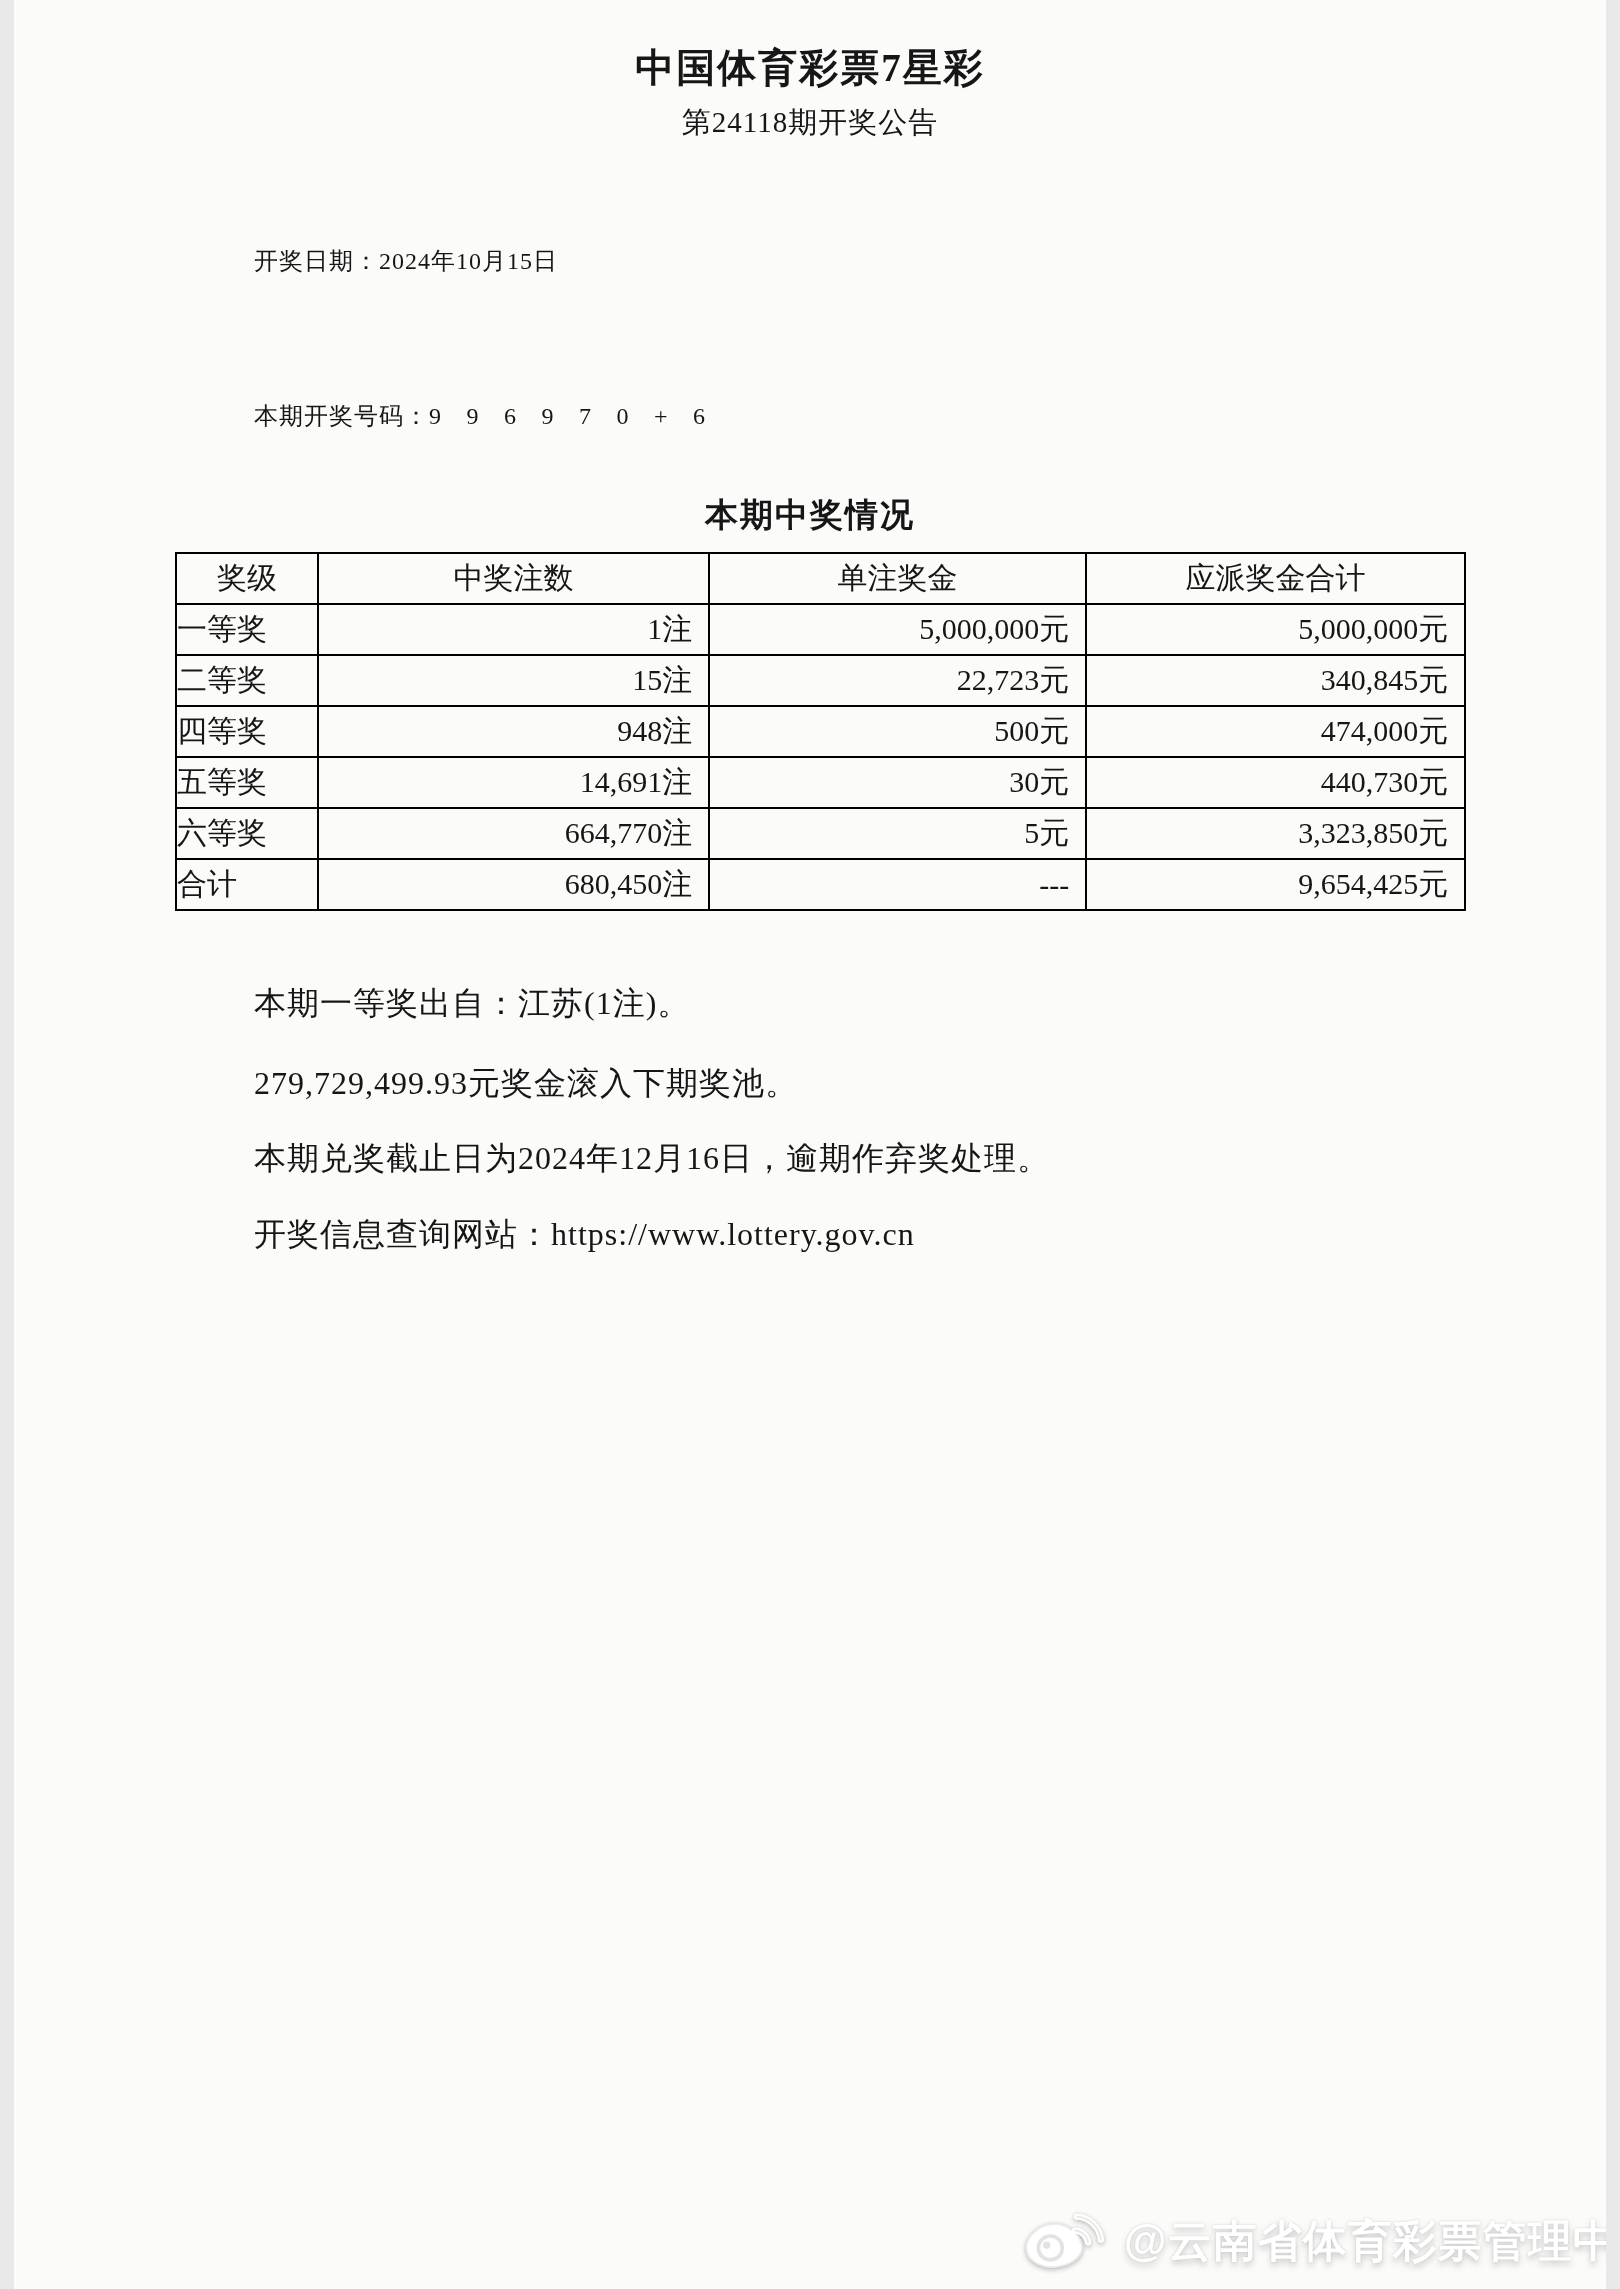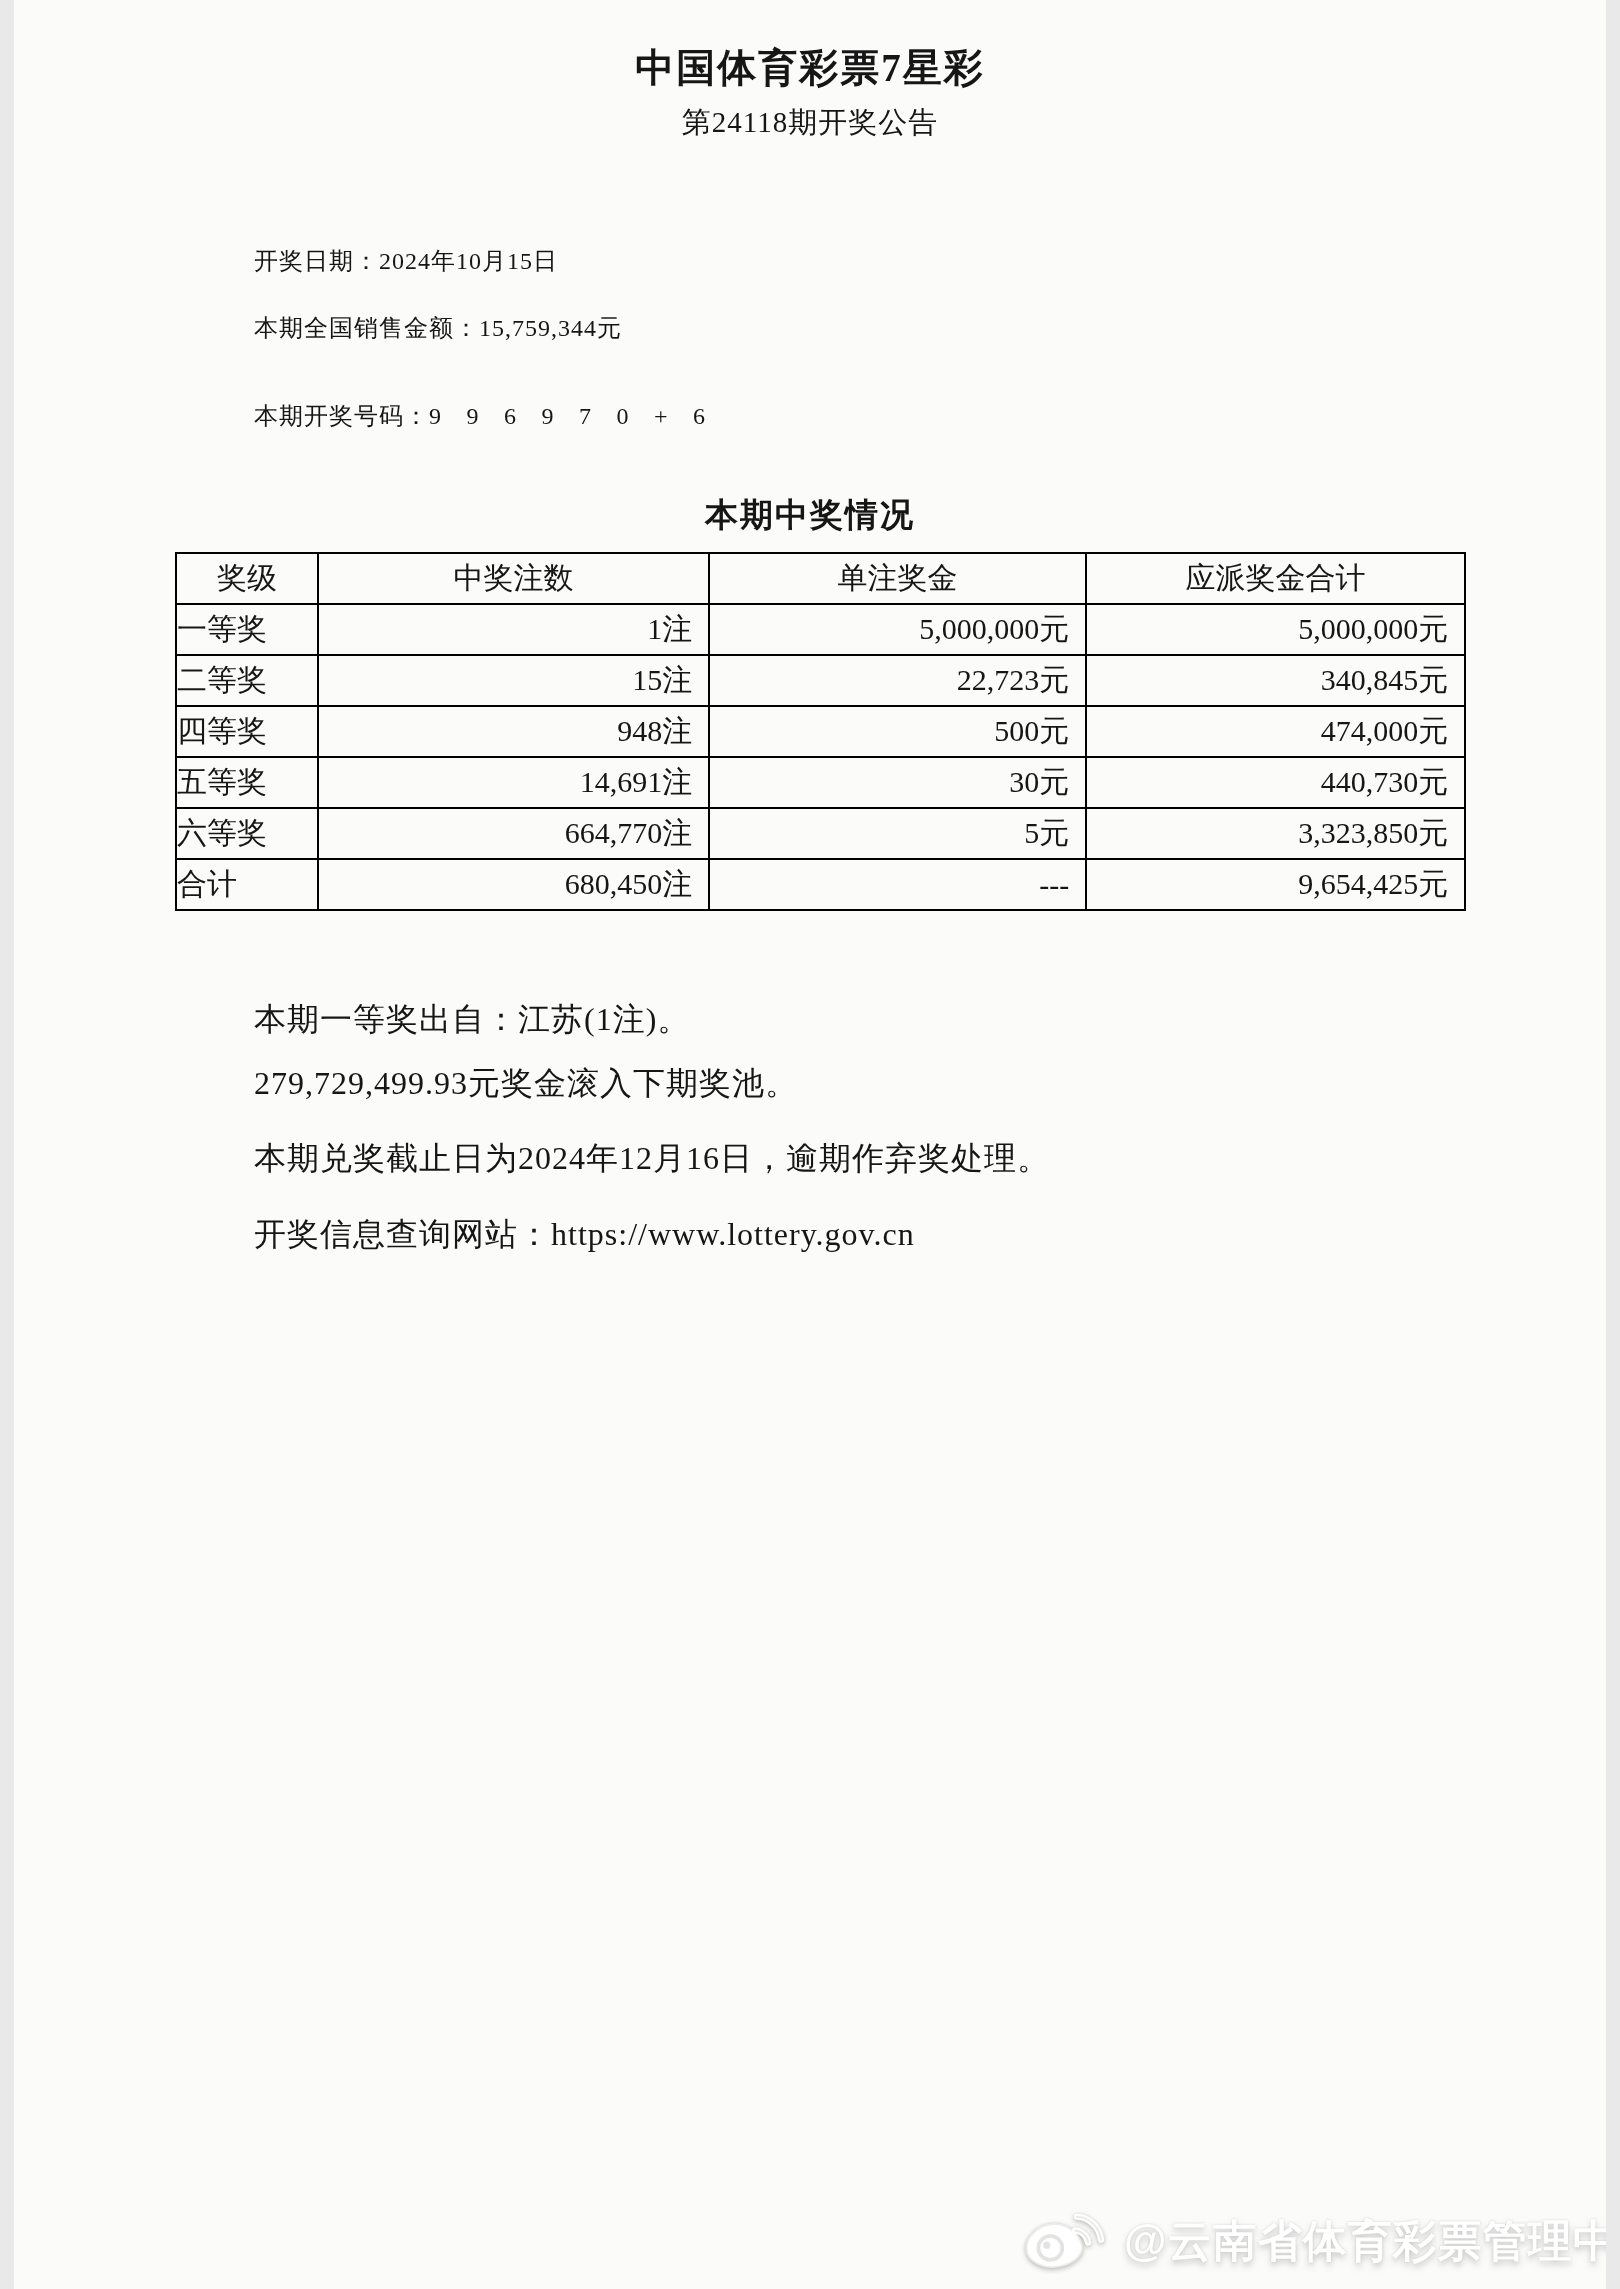--- a/index.html
+++ b/index.html
@@ -46,21 +46,21 @@
     font-weight:normal;
     overflow:hidden;white-space:nowrap;
   }
   .prize-table th{text-align:center;}
   .prize-table td.c-center{text-align:left;}
   .prize-table td.c-right{text-align:right;padding-right:15.7px;}
   .note-line{
     position:absolute;left:240px;
     font-size:32px;white-space:nowrap;letter-spacing:1px;
   }
-  .note-1{top:982px;margin-top:16px;}
+  .note-1{top:982px;}
   .note-2{top:1062px;}
   .note-3{top:1137px;}
   .note-4{top:1213px;}
   .watermark{
     position:absolute;left:1006px;top:2209px;
     display:flex;align-items:center;gap:11.8px;
   }
   .watermark-icon{
     width:92px;height:65px;flex:0 0 auto;
     filter:drop-shadow(0 2.9px 2.9px rgba(110,110,110,0.35)) drop-shadow(0 0 1px rgba(150,150,150,0.3));
@@ -74,21 +74,20 @@
 </style>
 </head>
 <body>
 
 <div class="page">
 
   <div class="doc-title">中国体育彩票7星彩</div>
   <div class="doc-subtitle">第24118期开奖公告</div>
 
   <div class="info-line line-date">开奖日期：2024年10月15日</div>
-  <div class="info-line line-sales">本期全国销售金额：15,759,344元</div>
   <div class="info-line line-number"><span>本期开奖号码：</span><span class="draw-digits">9 9 6 9 7 0 + 6</span></div>
 
   <div class="table-title">本期中奖情况</div>
 
   <table class="prize-table">
     <colgroup>
       <col style="width:142px">
       <col style="width:391px">
       <col style="width:377px">
       <col style="width:379px">

